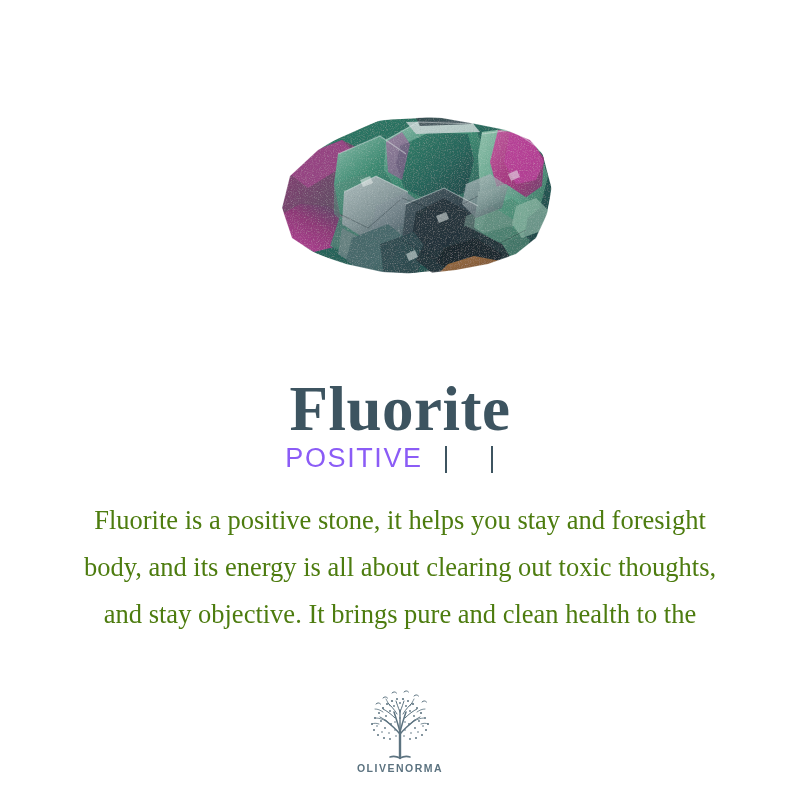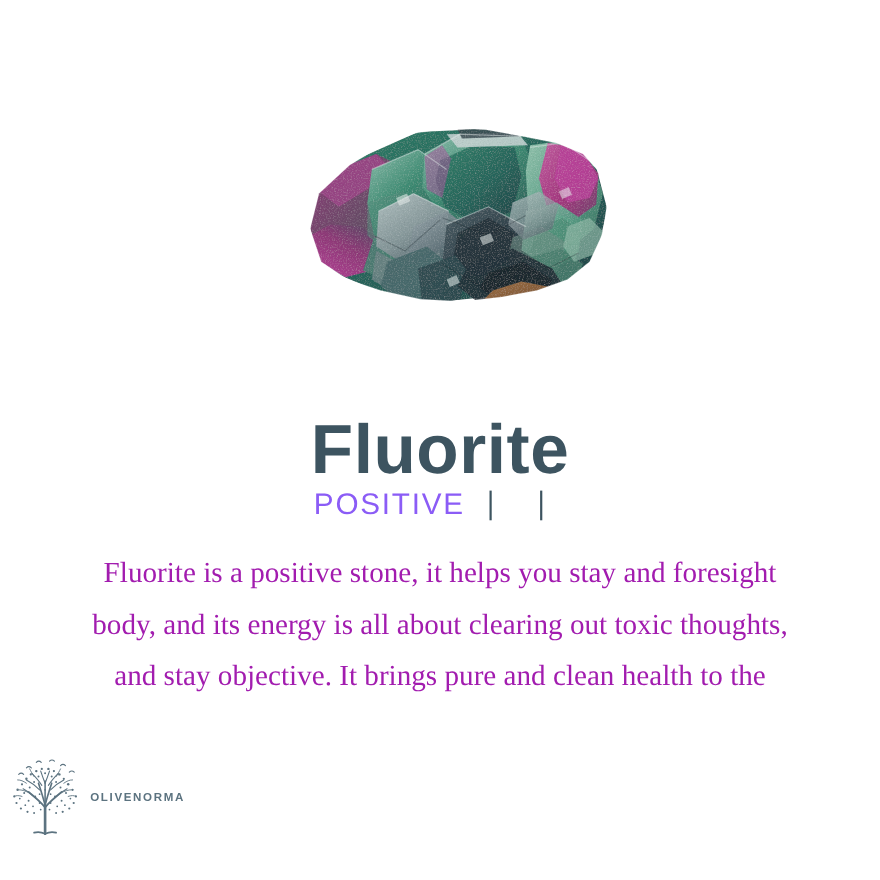--- a/index.html
+++ b/index.html
@@ -40,21 +40,21 @@
     display: block;
   }
 
   
   .title {
     position: absolute;
     top: 333px;
     left: 0;
     width: 800px;
     text-align: center;
-    font-family: Liberation Sans, sans-serif;
+    font-family: Liberation Serif, serif;
     font-size: 63px;
     font-weight: 700;
     line-height: 1.08;
     color: #3d5460;
     letter-spacing: 0.5px;
   }
 
   
   .tagline {
     position: absolute;
@@ -86,36 +86,36 @@
   
   .body-copy {
     position: absolute;
     top: 497px;
     left: 0;
     width: 800px;
     text-align: center;
     font-family: "Liberation Serif", serif;
     font-size: 26.5px;
     font-weight: 400;
-    color: #a21caf;
+    color: #4d7c0f;
     line-height: 47px;
   }
   .body-line {
     display: block;
     white-space: nowrap;
   }
 
   
   .logo-block {
     position: absolute;
     top: 688px;
     left: 0;
     width: 800px;
     display: flex;
-    flex-direction: row;
+    flex-direction: column;
     align-items: center;
   }
   .logo-mark {
     width: 82px;
     height: 72px;
     display: block;
   }
   .logo-word {
     margin-top: 2px;
     font-family: "Liberation Sans", sans-serif;

